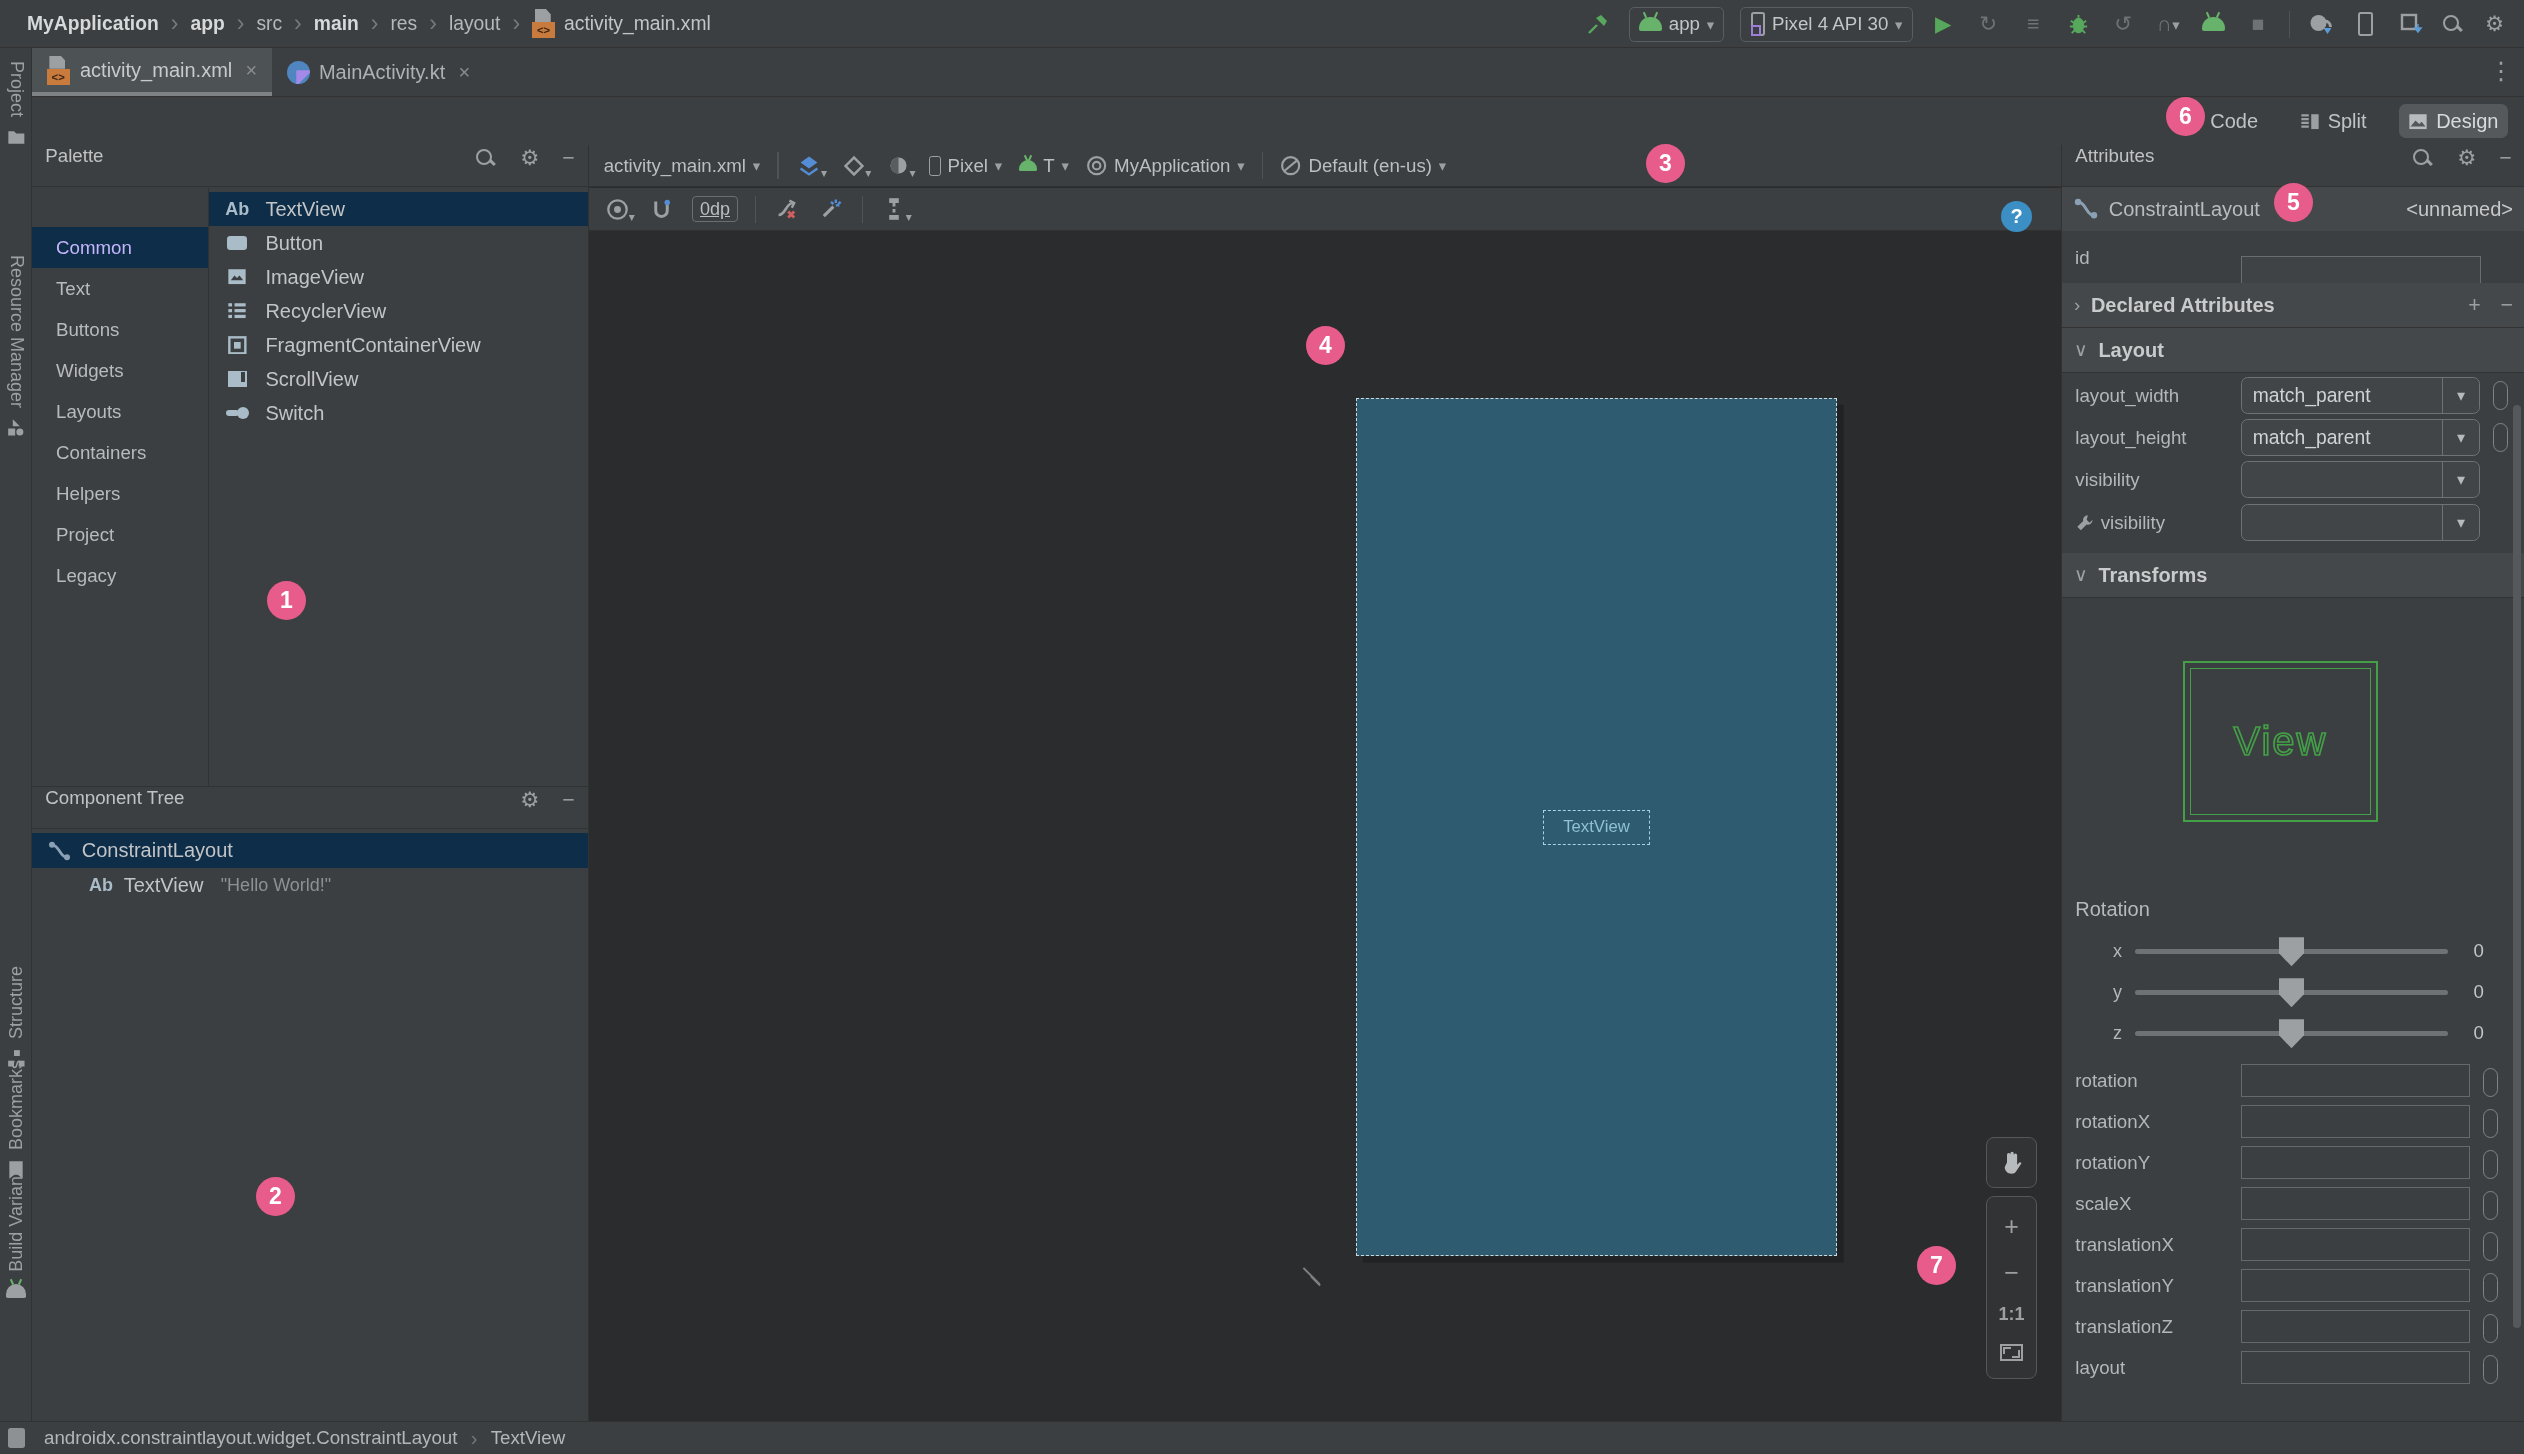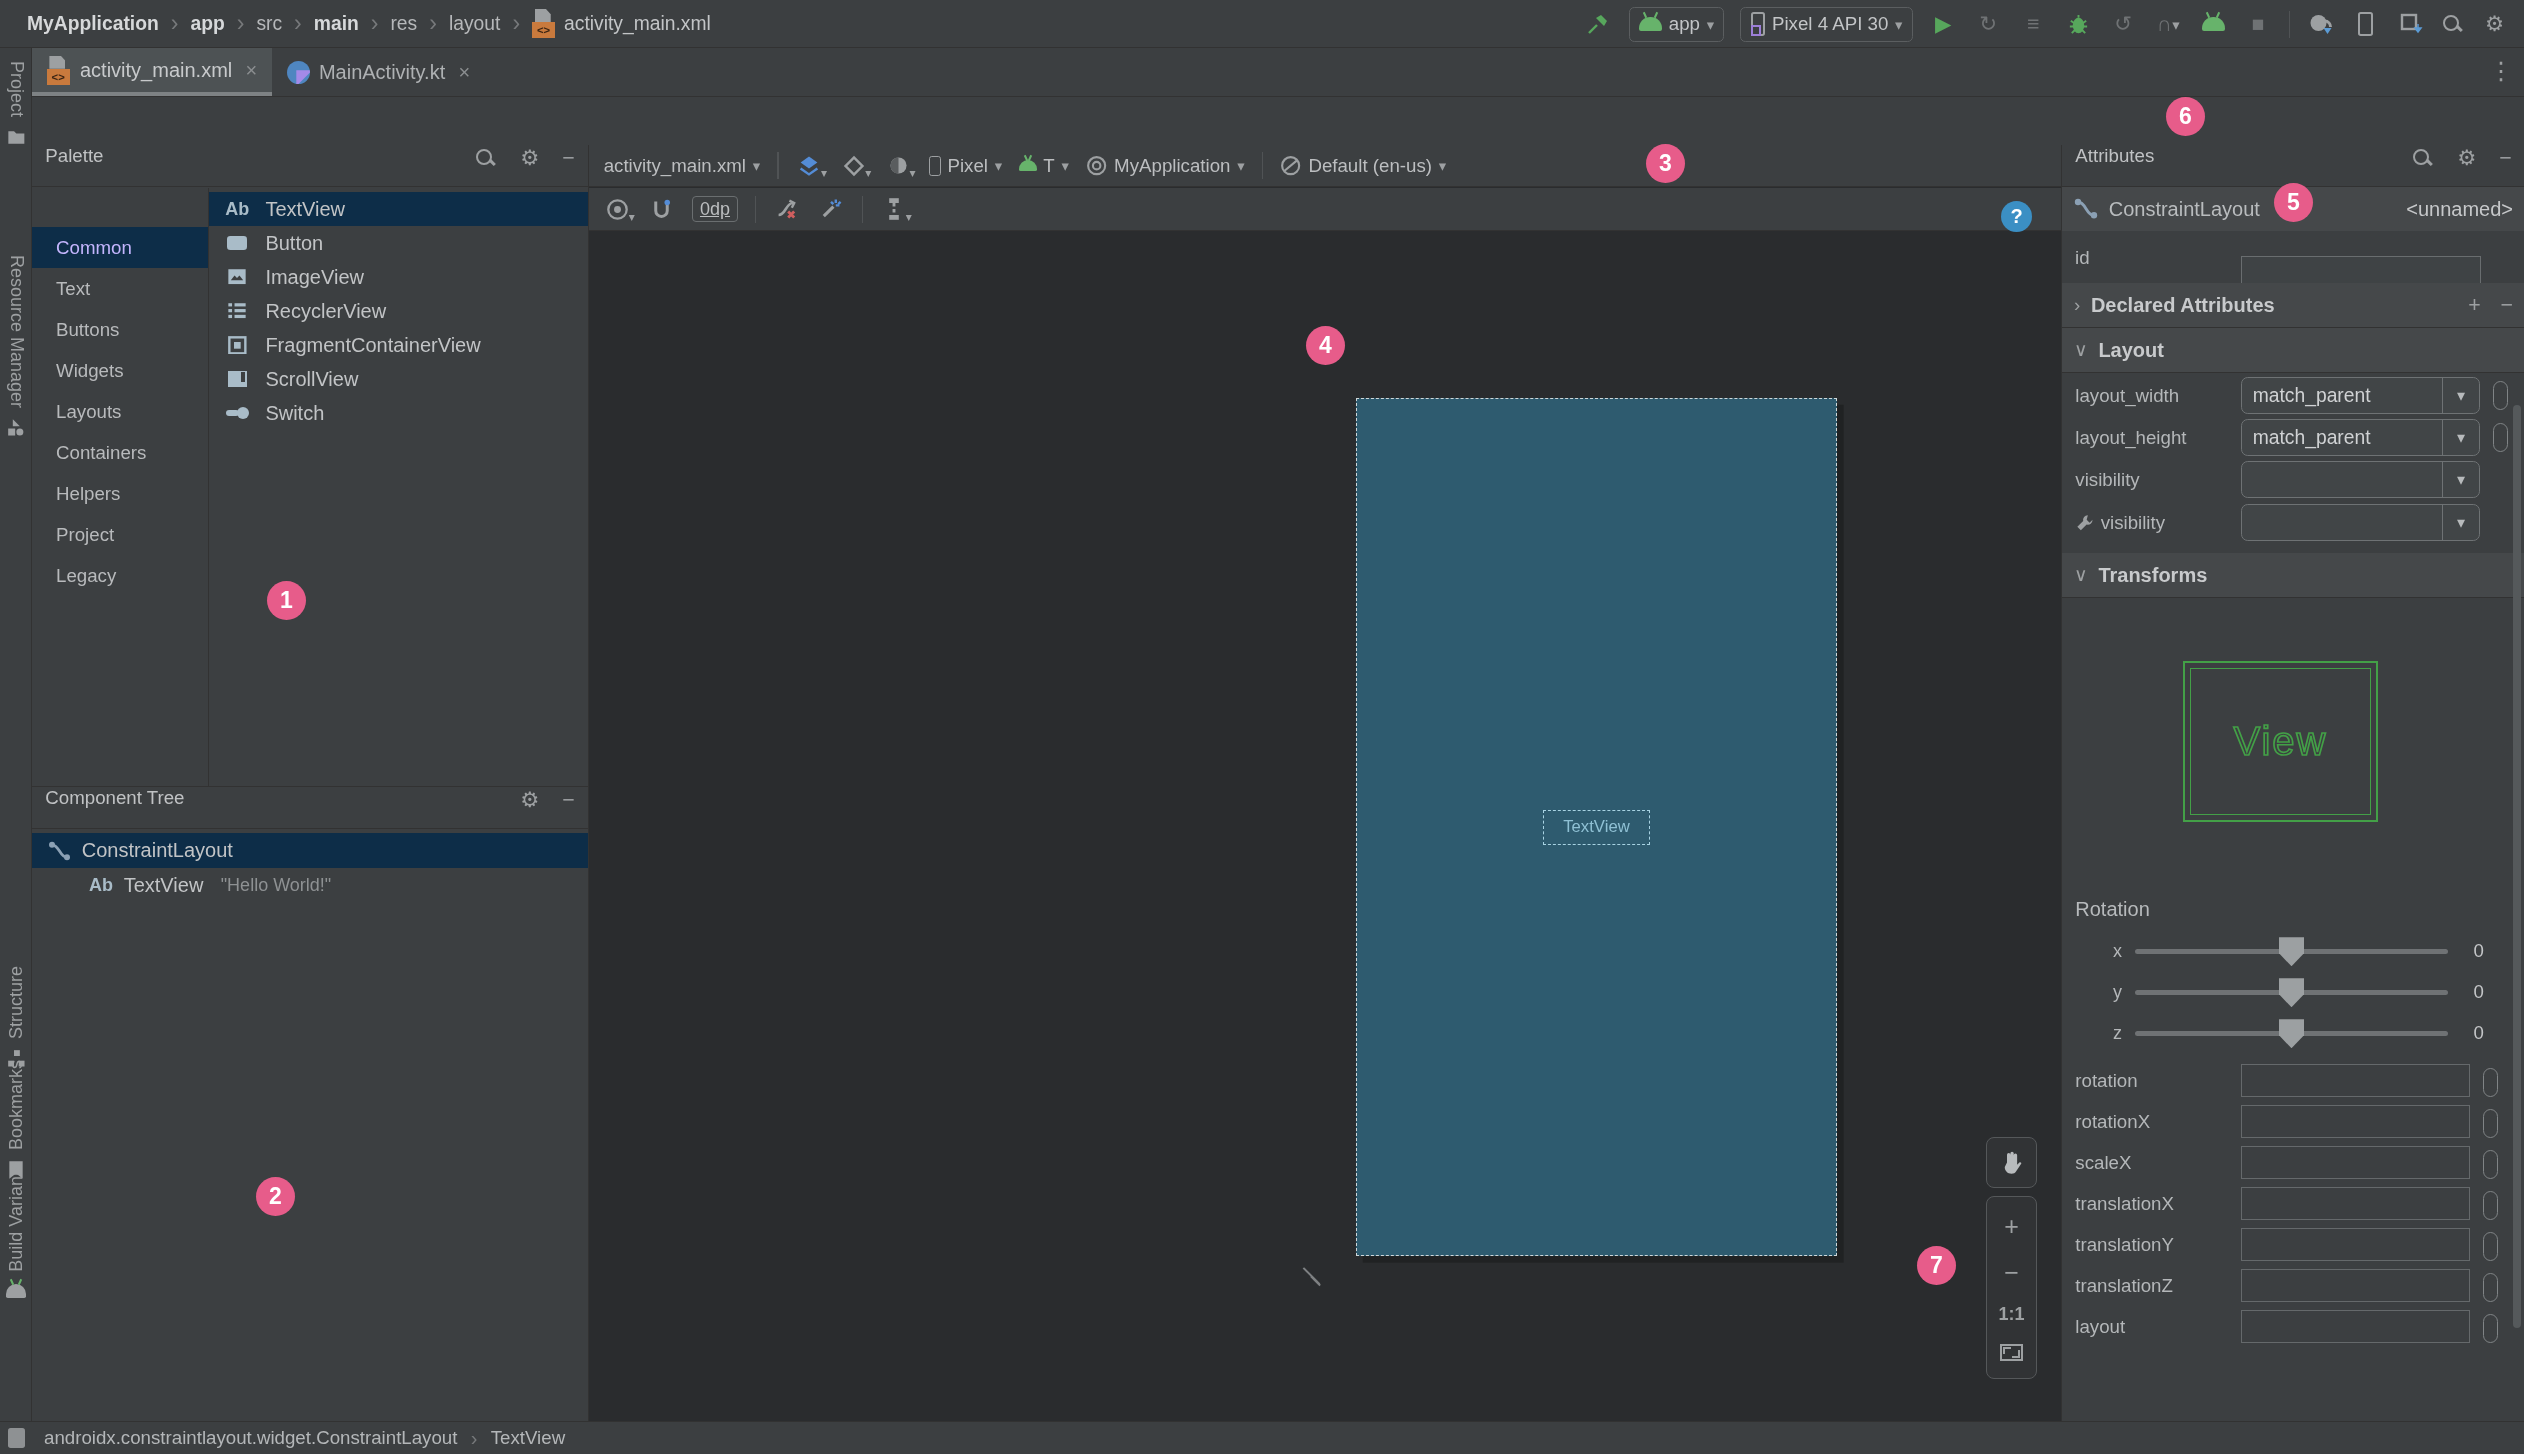--- a/index.html
+++ b/index.html
@@ -326,20 +326,46 @@
       </span>
     </div>
     <div class="stripe-btn" style="top:1114px;">
       <span class="stripe-label up">Build Variants</span>
       <span class="s-ico">
           <span class="droid" style="background:#9da0a2;"></span>
         </span>
     </div>
   </div>
 
+  <div class="views-row">
+    <div class="view-toggle">
+      <span class="view-btn">
+        <span style="font-size:23px;color:#9da0a2;">≡</span>
+        <span>Code</span>
+      </span>
+      <span class="view-btn">
+        <span>
+          <svg class="sico" width="20" height="17.3" viewBox="0 0 16 14">
+              <path d="M1 2h6M1 5h6M1 8h6M1 11h6" stroke="#9da0a2" stroke-width="1.8"></path>
+              <rect x="9" y="1" width="6" height="12" fill="#9da0a2"></rect>
+            </svg>
+        </span>
+        <span>Split</span>
+      </span>
+      <span class="view-btn selected">
+        <span>
+          <svg class="sico" width="20" height="17.3" viewBox="0 0 16 14">
+              <rect x="1" y="1" width="14" height="12" fill="#b8bbbd"></rect>
+              <path d="M2 11l4-5 3 3 2-2 3 4z" fill="#55585a"></path>
+            </svg>
+        </span>
+        <span>Design</span>
+      </span>
+    </div>
+  </div>
 
   <section class="palette">
     <div class="panel-header">
       <span>Palette</span>
       <span class="ph-icons">
         <span class="icon-search"></span>
         <span class="ph-glyph">⚙</span>
         <span class="ph-glyph">−</span>
       </span>
     </div>
@@ -684,20 +710,25 @@
           <input value="" style="">
           <span class="pill"></span>
         </div>
 
         <div class="field-row">
           <span class="lbl">rotationX</span>
           <input value="" style="">
           <span class="pill"></span>
         </div>
 
+        <div class="field-row">
+          <span class="lbl">rotationY</span>
+          <input value="" style="">
+          <span class="pill"></span>
+        </div>
 
         <div class="field-row">
           <span class="lbl">scaleX</span>
           <input value="" style="">
           <span class="pill"></span>
         </div>
 
 
         <div class="field-row">
           <span class="lbl">translationX</span>

